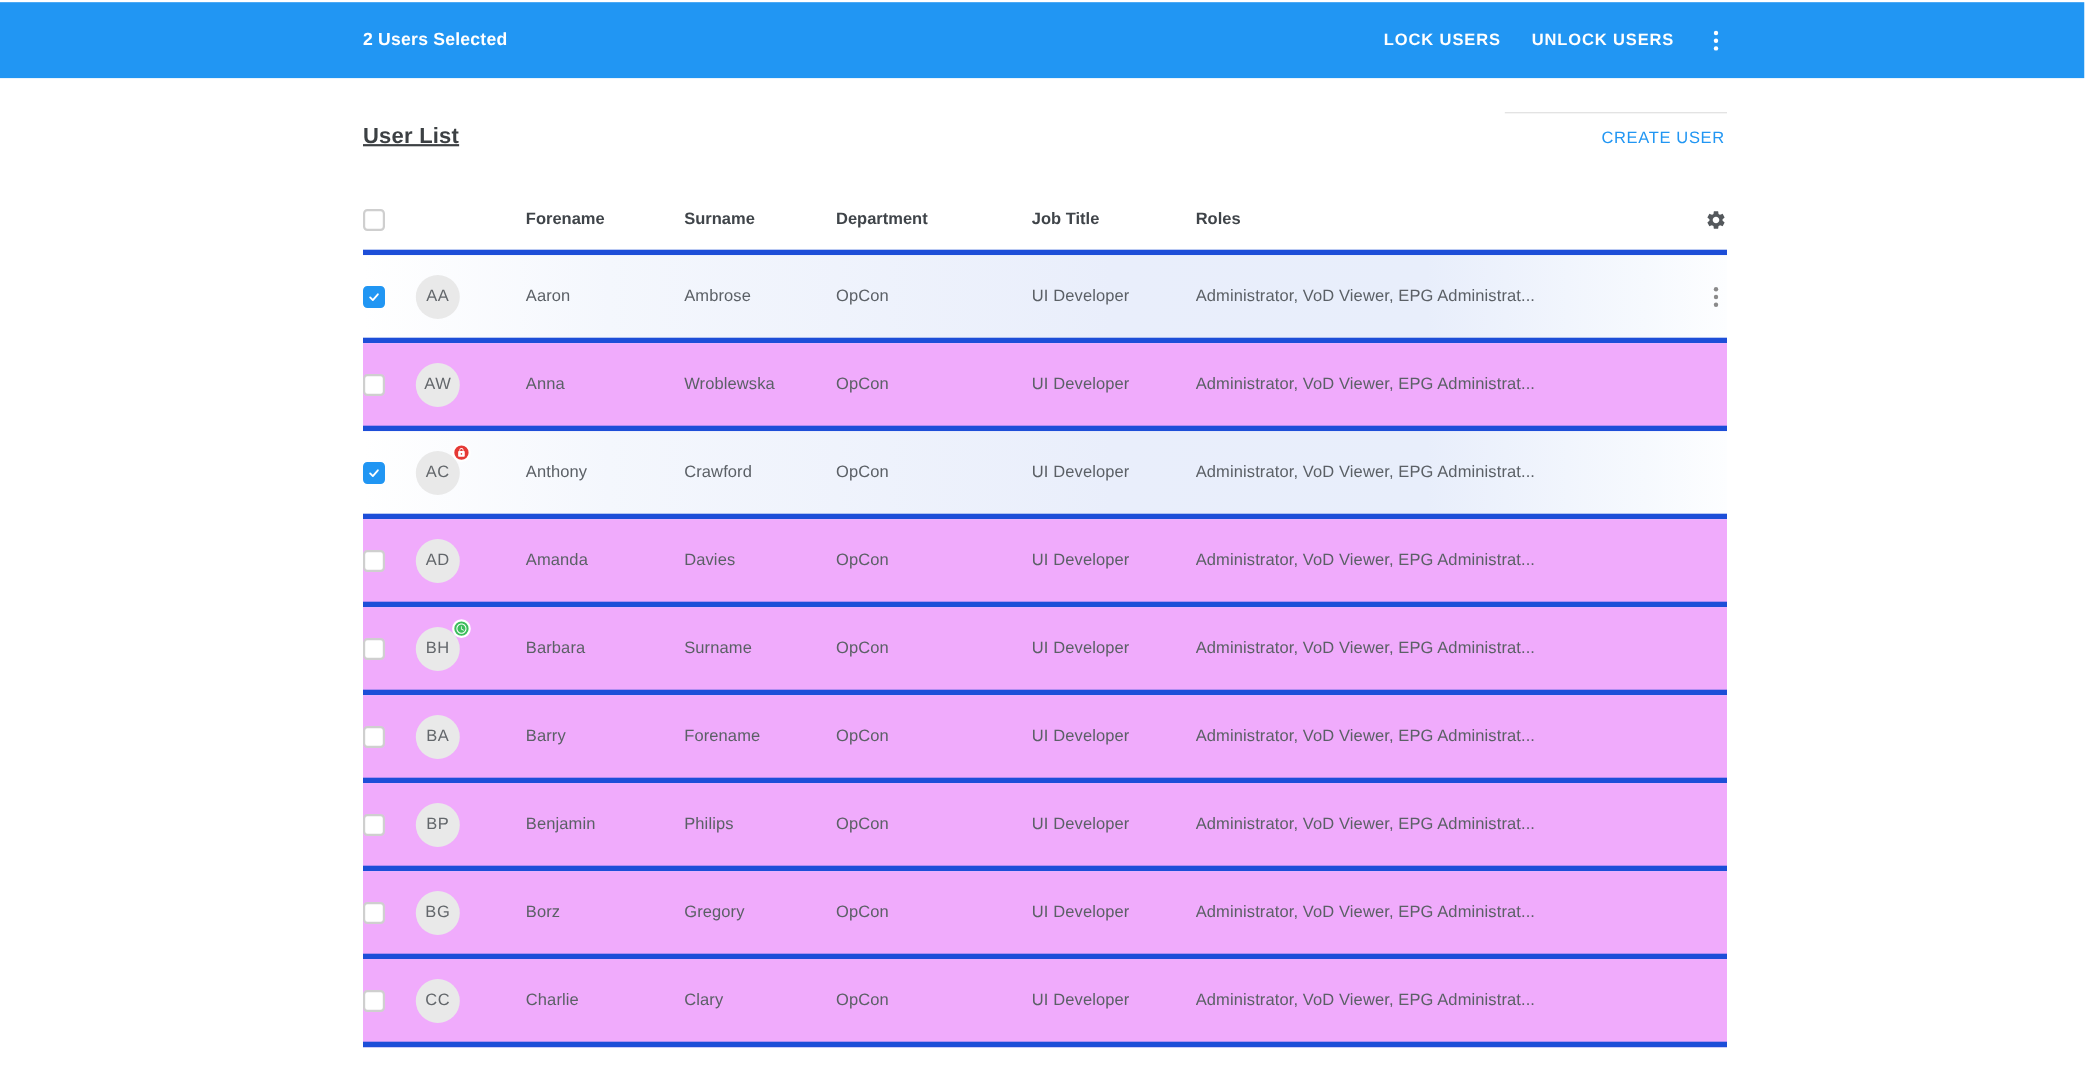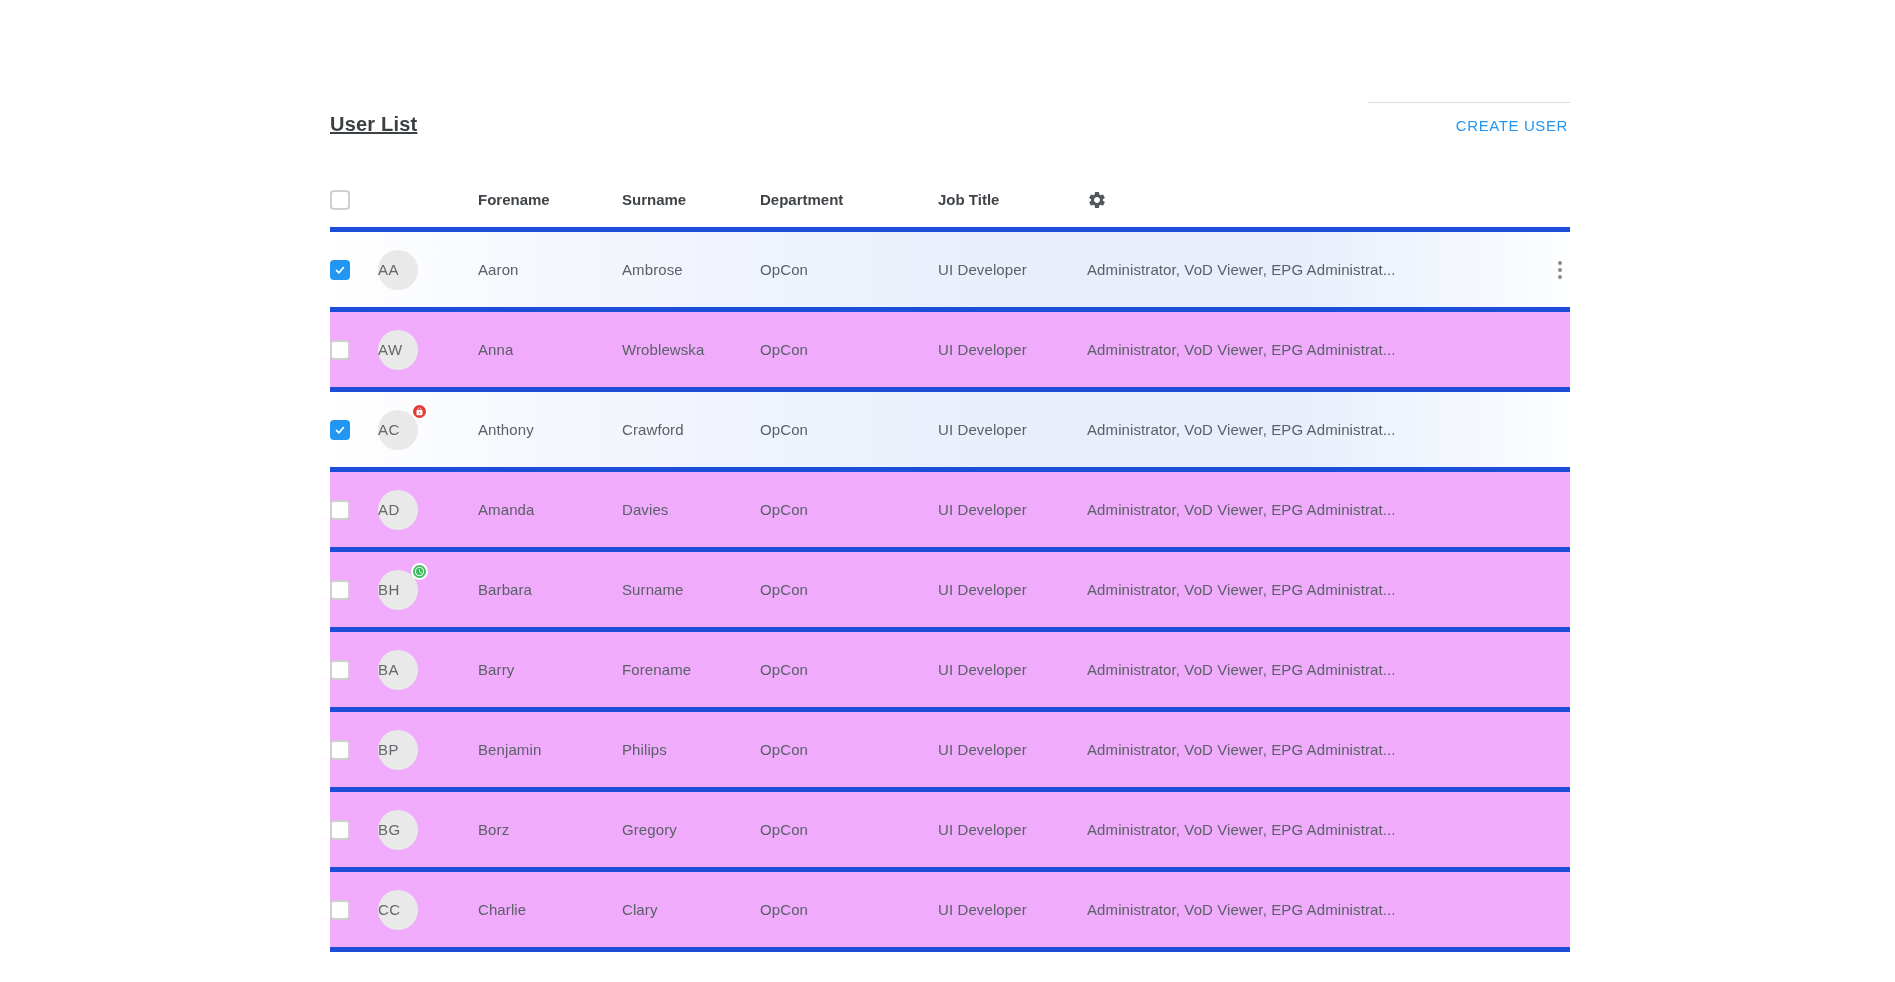--- a/index.html
+++ b/index.html
@@ -54,57 +54,70 @@
   
   .cb { width:20px; height:20px; border-radius:4px; border:2px solid #cfcfcf;
     background:#fff; cursor:pointer; display:flex; align-items:center;
     justify-content:center; }
   .cb svg { display:none; }
   .cb.checked { background:#2196f3; border-color:#2196f3; }
   .cb.checked svg { display:block; }
 
   
   .avatar { position:relative; width:40px; height:40px; border-radius:50%;
-    background:#e9e9e9; display:flex; align-items:center; }
+    background:#e9e9e9; display:flex; align-items:center; justify-content:center; }
   .initials { font-size:15px; color:#63676b; letter-spacing:.5px; }
   .badge { position:absolute; top:-7px; right:-10px; width:17px; height:17px;
     border-radius:50%; border:2px solid #fff; display:none; align-items:center;
     justify-content:center; }
   .badge.show { display:flex; }
   .badge-lock { background:#e53935; }
   .badge-clock { background:#3dbd5d; }
 
   .rowmenu { display:none; }
   .rowmenu.show { display:flex; }
 
   .gear { display:flex; cursor:pointer; }
 </style>
 </head>
 <body>
 
 <div class="stage">
 
+  <div class="topbar">
+    <span class="topbar-title">2 Users Selected</span>
+    <div class="topbar-actions">
+      <button class="bar-btn">LOCK USERS</button>
+      <button class="bar-btn">UNLOCK USERS</button>
+      <span class="kebab">
+        <i></i>
+          <i></i>
+          <i></i>
+      </span>
+    </div>
+  </div>
 
   <h1 class="page-title">User List</h1>
   <input class="search-underline" value="" style="">
   <button class="create-user">CREATE USER</button>
 
   <div class="table">
 
     <div class="trow thead">
       <span class="col-cb">
         <span class="cb">
           
         </span>
       </span>
       <span class="col-avatar"></span>
       <span class="col-forename hlabel">Forename</span>
       <span class="col-surname hlabel">Surname</span>
       <span class="col-dept hlabel">Department</span>
       <span class="col-job hlabel">Job Title</span>
+      <span class="col-roles hlabel">Roles</span>
       <span class="col-menu">
         <span class="gear">
           <svg width="20" height="20" viewBox="0 0 24 24" fill="#54585c">
             <path d="M19.14,12.94c0.04-0.3,0.06-0.61,0.06-0.94c0-0.32-0.02-0.64-0.07-0.94l2.03-1.58c0.18-0.14,0.23-0.41,0.12-0.61 l-1.92-3.32c-0.12-0.22-0.37-0.29-0.59-0.22l-2.39,0.96c-0.5-0.38-1.03-0.7-1.62-0.94L14.4,2.81c-0.04-0.24-0.24-0.41-0.48-0.41 h-3.84c-0.24,0-0.43,0.17-0.47,0.41L9.25,5.35C8.66,5.59,8.12,5.92,7.63,6.29L5.24,5.33c-0.22-0.08-0.47,0-0.59,0.22L2.74,8.87 C2.62,9.08,2.66,9.34,2.86,9.48l2.03,1.58C4.84,11.36,4.8,11.69,4.8,12s0.02,0.64,0.07,0.94l-2.03,1.58 c-0.18,0.14-0.23,0.41-0.12,0.61l1.92,3.32c0.12,0.22,0.37,0.29,0.59,0.22l2.39-0.96c0.5,0.38,1.03,0.7,1.62,0.94l0.36,2.54 c0.05,0.24,0.24,0.41,0.48,0.41h3.84c0.24,0,0.44-0.17,0.47-0.41l0.36-2.54c0.59-0.24,1.13-0.56,1.62-0.94l2.39,0.96 c0.22,0.08,0.47,0,0.59-0.22l1.92-3.32c0.12-0.22,0.07-0.47-0.12-0.61L19.14,12.94z M12,15.6c-1.98,0-3.6-1.62-3.6-3.6 s1.62-3.6,3.6-3.6s3.6,1.62,3.6,3.6S13.98,15.6,12,15.6z"></path>
           </svg>
         </span>
       </span>
     </div>
 
     <div id="rows-container">

